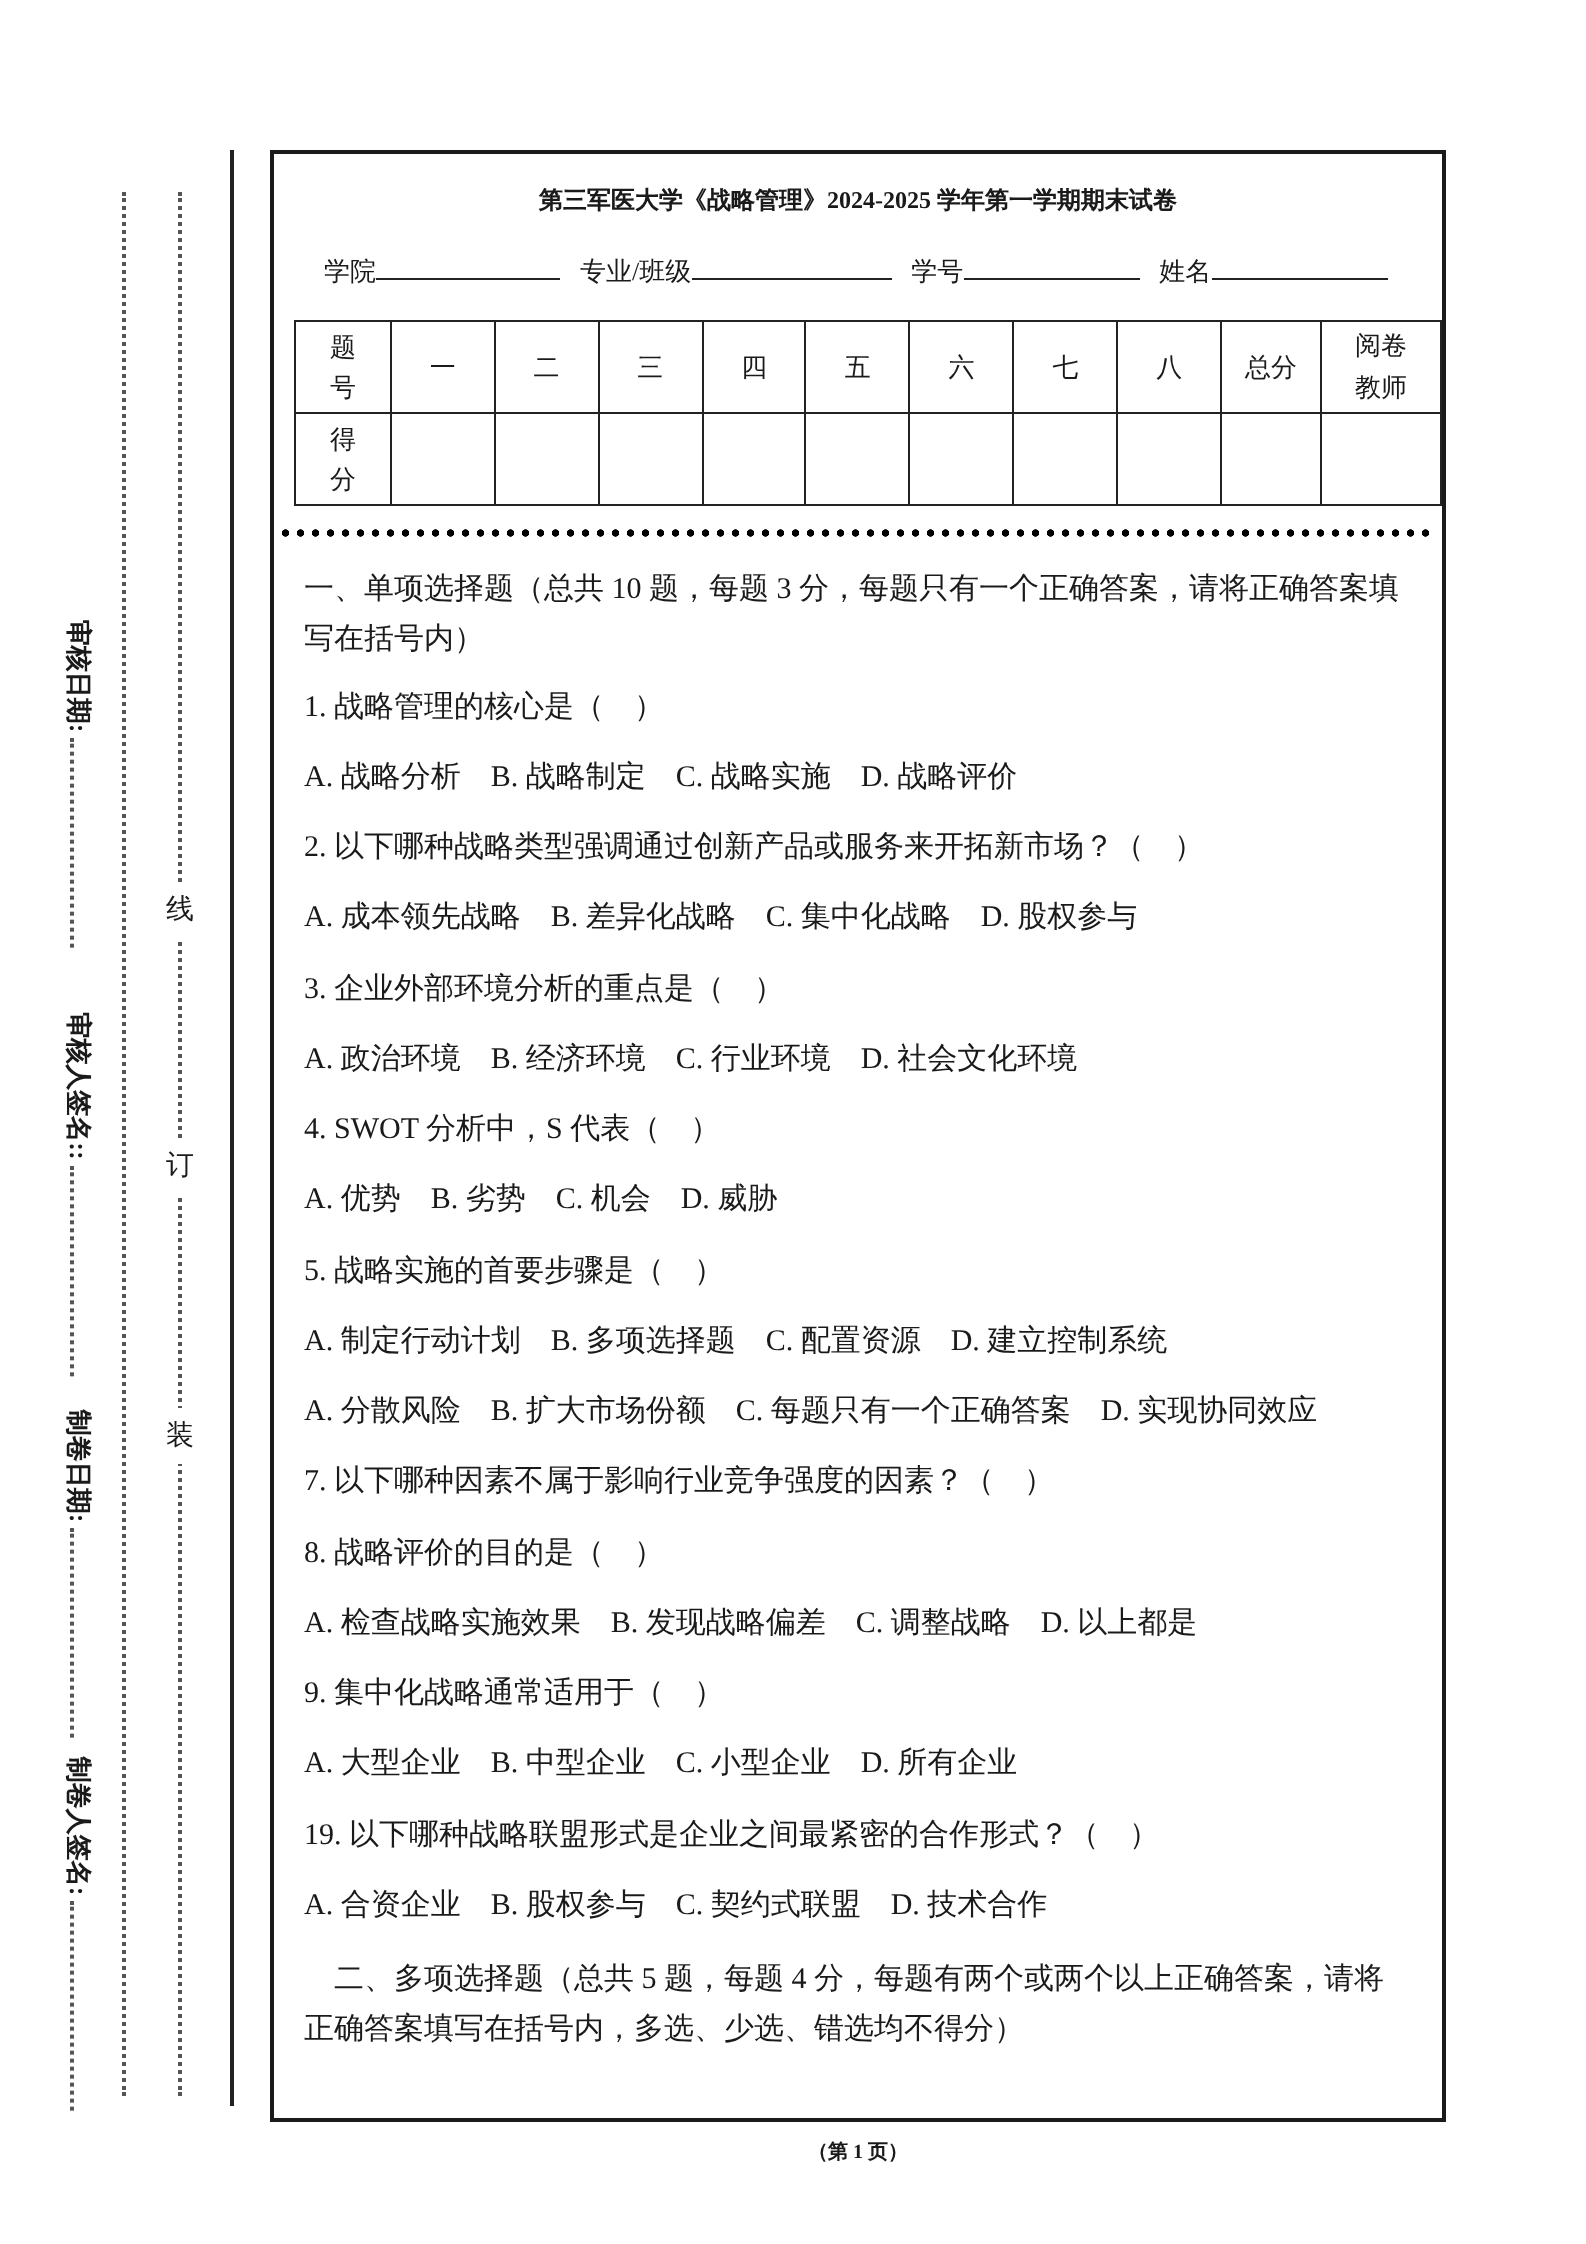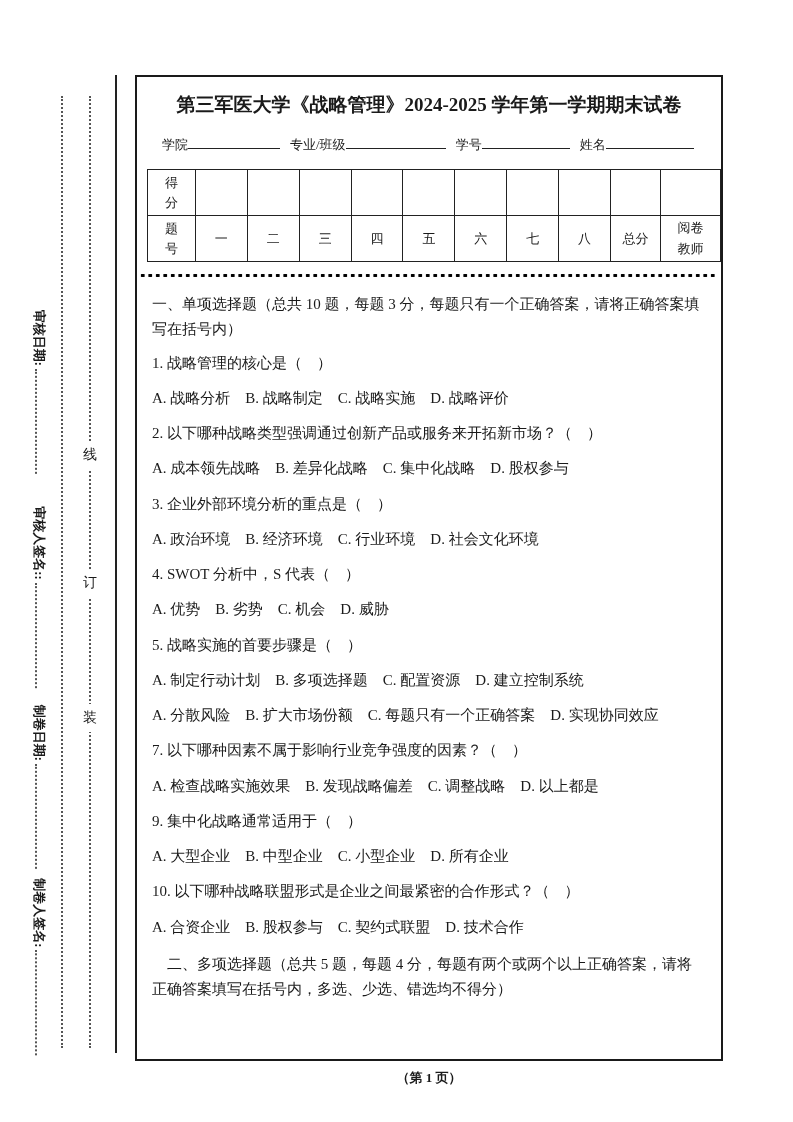--- a/index.html
+++ b/index.html
@@ -14,42 +14,42 @@
   .vsolid { position:absolute; left:115px; top:75px; height:978px; width:0; border-left:2px solid #222; }
   .label-block { position:absolute; left:39px; transform:translate(-50%,-50%) rotate(90deg);
                  white-space:nowrap; font-size:13px; font-weight:bold; }
   .label-blank { display:inline-block; width:105px; height:3px; border-bottom:2px dotted #555;
                  vertical-align:baseline; margin-left:3px; }
   .bind-char { position:absolute; left:90px; transform:translate(-50%,-50%);
                background:#fff; font-size:14px; padding:5px 1px; }
 
   
   .exam-box { position:absolute; left:135px; top:75px; width:588px; height:986px; border:2px solid #1a1a1a; }
-  .title { margin:15px 6px 0; text-align:center; font-size:19px; font-weight:bold; }
+  .title { margin:15px 6px 0; text-align:center; font-size:12px; font-weight:bold; }
   .info-line { margin:17px 18px 0 25px; font-size:13px; white-space:nowrap; }
   .blank { display:inline-block; border-bottom:1px solid #222; height:14px; vertical-align:baseline; margin-right:10px; }
   .bl1 { width:92px; } .bl2 { width:100px; } .bl3 { width:88px; } .bl4 { width:88px; margin-right:0; }
 
   .score-table { border-collapse:collapse; margin:15px 0 0 10px; table-layout:fixed; }
   .score-table td { border:1.6px solid #222; height:46px; text-align:center; vertical-align:middle;
                     font-size:13px; padding:0; }
   .w-head { width:48px; } .w-num { width:52px; } .w-total { width:50px; } .w-grader { width:60px; }
   .stack1 { width:1.15em; margin:0 auto; line-height:1.5; }
   .stack2 { width:2.2em; margin:0 auto; line-height:1.55; }
 
   .dotted-sep { margin:11px 3px 0 2px; height:5px;
                 background-image:radial-gradient(circle,#000 1.7px,transparent 2px);
                 background-size:7.5px 5px; background-repeat:repeat-x; background-position:0 50%; }
 
   .content { padding:14px 16px 0 15px; font-size:15px; }
   .sec-heading { line-height:1.65; margin-bottom:11px; white-space:pre-wrap; }
   .q-line { margin-bottom:15px; line-height:1.35; white-space:pre-wrap; }
 
   .footer { position:absolute; left:135px; top:1069px; width:588px; text-align:center;
-            font-size:13px; font-weight:bold; }
+            font-size:10px; font-weight:bold; }
 </style>
 </head>
 <body>
 
 <div class="page">
 
   <div>
     <div class="label-block" style="top:392px">
       <span>审核日期:</span><span class="label-blank"></span>
     </div>
@@ -75,50 +75,50 @@
 
     <div class="title">第三军医大学《战略管理》2024-2025 学年第一学期期末试卷</div>
 
     <div class="info-line">
       <span>学院</span><span class="blank bl1"></span><span>专业/班级</span><span class="blank bl2"></span><span>学号</span><span class="blank bl3"></span><span>姓名</span><span class="blank bl4"></span>
     </div>
 
     <table class="score-table">
       <tbody>
           <tr>
-        <td>
-              <div class="stack1">得分</div>
-            </td>
-        <td></td>
-        <td></td>
-        <td></td>
-        <td></td>
-        <td></td>
-        <td></td>
-        <td></td>
-        <td></td>
-        <td></td>
-        <td></td>
-      </tr>
-      <tr>
         <td class="w-head">
               <div class="stack1">题号</div>
             </td>
         <td class="w-num">一</td>
         <td class="w-num">二</td>
         <td class="w-num">三</td>
         <td class="w-num">四</td>
         <td class="w-num">五</td>
         <td class="w-num">六</td>
         <td class="w-num">七</td>
         <td class="w-num">八</td>
         <td class="w-total">总分</td>
         <td class="w-grader">
               <div class="stack2">阅卷教师</div>
             </td>
+      </tr>
+      <tr>
+        <td>
+              <div class="stack1">得分</div>
+            </td>
+        <td></td>
+        <td></td>
+        <td></td>
+        <td></td>
+        <td></td>
+        <td></td>
+        <td></td>
+        <td></td>
+        <td></td>
+        <td></td>
       </tr>
     </tbody>
       </table>
 
     <div class="dotted-sep"></div>
 
     <div class="content">
       <div class="sec-heading">一、单项选择题（总共 10 题，每题 3 分，每题只有一个正确答案，请将正确答案填写在括号内）</div>
 
       <div class="q-line">1. 战略管理的核心是（　）</div>
@@ -126,24 +126,25 @@
       <div class="q-line">2. 以下哪种战略类型强调通过创新产品或服务来开拓新市场？（　）</div>
       <div class="q-line">A. 成本领先战略　B. 差异化战略　C. 集中化战略　D. 股权参与</div>
       <div class="q-line">3. 企业外部环境分析的重点是（　）</div>
       <div class="q-line">A. 政治环境　B. 经济环境　C. 行业环境　D. 社会文化环境</div>
       <div class="q-line">4. SWOT 分析中，S 代表（　）</div>
       <div class="q-line">A. 优势　B. 劣势　C. 机会　D. 威胁</div>
       <div class="q-line">5. 战略实施的首要步骤是（　）</div>
       <div class="q-line">A. 制定行动计划　B. 多项选择题　C. 配置资源　D. 建立控制系统</div>
       <div class="q-line">A. 分散风险　B. 扩大市场份额　C. 每题只有一个正确答案　D. 实现协同效应</div>
       <div class="q-line">7. 以下哪种因素不属于影响行业竞争强度的因素？（　）</div>
+      <div class="q-line">8. 战略评价的目的是（　）</div>
       <div class="q-line">A. 检查战略实施效果　B. 发现战略偏差　C. 调整战略　D. 以上都是</div>
       <div class="q-line">9. 集中化战略通常适用于（　）</div>
       <div class="q-line">A. 大型企业　B. 中型企业　C. 小型企业　D. 所有企业</div>
-      <div class="q-line">10. 以下哪种战略联盟形式是企业之间最紧密的合作形式？（　）</div>
+      <div class="q-line">19. 以下哪种战略联盟形式是企业之间最紧密的合作形式？（　）</div>
       <div class="q-line">A. 合资企业　B. 股权参与　C. 契约式联盟　D. 技术合作</div>
 
       <div class="sec-heading">　二、多项选择题（总共 5 题，每题 4 分，每题有两个或两个以上正确答案，请将正确答案填写在括号内，多选、少选、错选均不得分）</div>
     </div>
   </div>
 
   <div class="footer">（第 1 页）</div>
 </div>
 
 </body></html>

